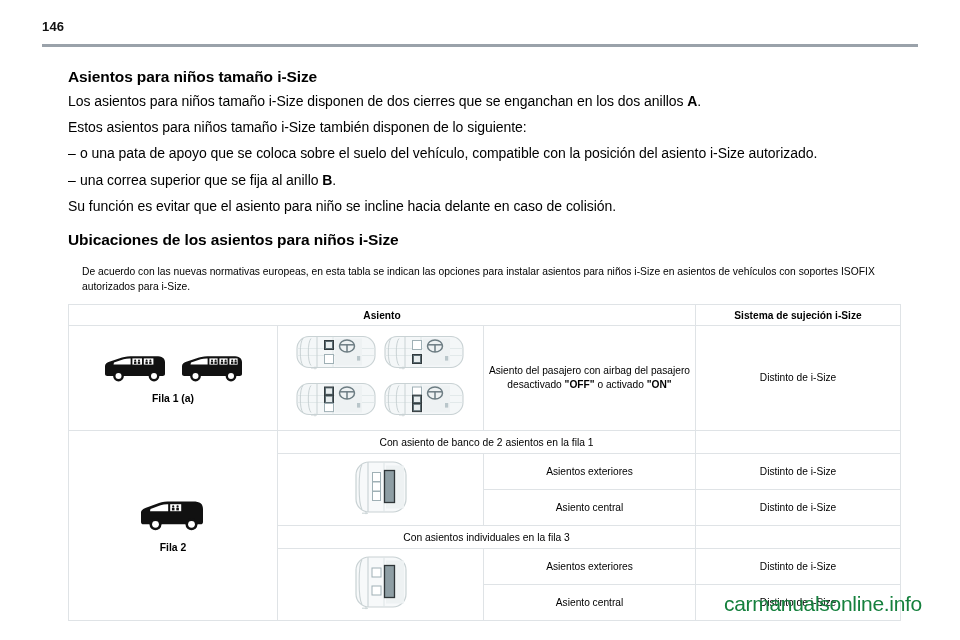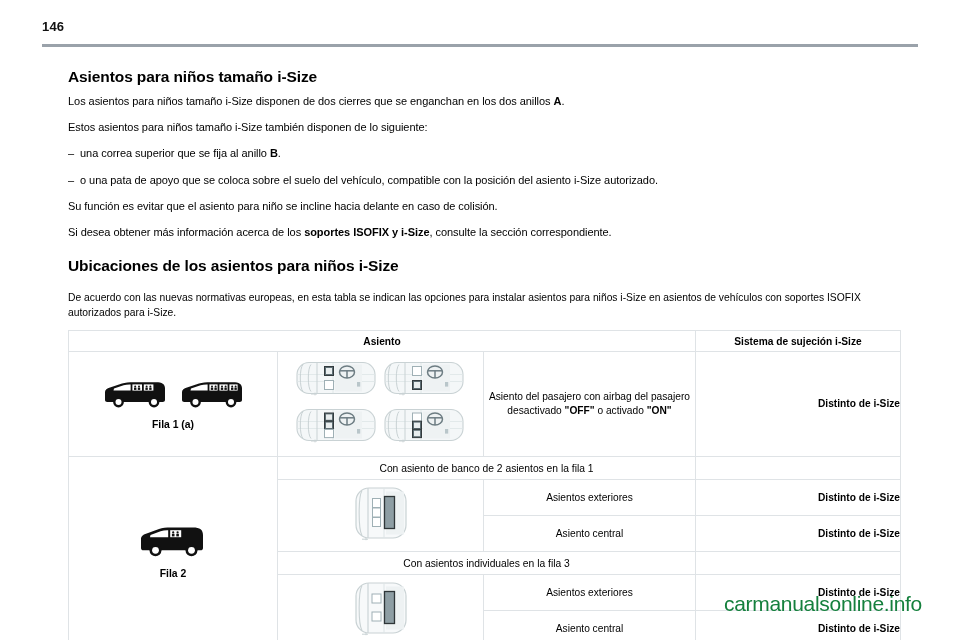--- a/index.html
+++ b/index.html
@@ -55,34 +55,34 @@
     margin: 0 0 9px 0;
     letter-spacing: -0.1px;
     line-height: 1.1;
   }
   h1.sec-title.second {
     margin-top: 18px;
     margin-bottom: 17px;
   }
 
   p.body {
-    font-size: 11px;
+    font-size: 14px;
     line-height: 14.2px;
     margin: 0;
     letter-spacing: -0.05px;
   }
   p.body + p.body { margin-top: 12px; }
   .dash-line { padding-left: 0; }
   .dash-line .d { display: inline-block; width: 12px; }
   b { font-weight: bold; }
 
   .intro {
     font-size: 10.3px;
     line-height: 14.5px;
-    margin: 0 0 10px 0;
+    margin: 0 0 10px 14px;
     width: 836px;
   }
 
   
   table.seats {
     border-collapse: collapse;
     width: 832px;
     table-layout: fixed;
   }
   table.seats td, table.seats th {
@@ -96,21 +96,21 @@
     font-size: 10.2px;
     font-weight: bold;
     height: 20px;
     color: #000;
   }
   .cell-txt {
     font-size: 10.2px;
     line-height: 14px;
     padding: 5px 8px;
   }
-  .cell-txt.bold { font-weight: bold; text-align: right; }
+  .cell-txt.bold { font-weight: normal; }
   .cell-label {
     font-size: 10.4px;
     font-weight: bold;
     padding-top: 6px;
   }
   .cell-sub {
     font-size: 10.3px;
     font-weight: bold;
     height: 22px;
   }
@@ -162,27 +162,26 @@
   <div class="header-rule"></div>
 
   <div class="content">
 
     <h1 class="sec-title">Asientos para niños tamaño i-Size</h1>
 
     <p class="body"><span>Los asientos para niños tamaño i-Size disponen de dos cierres que se enganchan en los dos anillos </span><b>A</b><span>.</span></p>
 
     <p class="body">Estos asientos para niños tamaño i-Size también disponen de lo siguiente:</p>
 
+    <p class="body dash-line"><span class="d">–</span><span>o una pata de apoyo que se coloca sobre el suelo del vehículo, compatible con la posición del asiento i-Size autorizado.</span></p>
+
     <p class="body dash-line"><span class="d">–</span><span>una correa superior que se fija al anillo </span><b>B</b><span>.</span></p>
 
-    <p class="body dash-line"><span class="d">–</span><span>o una pata de apoyo que se coloca sobre el suelo del vehículo, compatible con la posición del asiento i-Size autorizado.</span></p>
-
     <p class="body">Su función es evitar que el asiento para niño se incline hacia delante en caso de colisión.</p>
 
-    <p class="body"><span>Si desea obtener más información acerca de los </span><b>soportes ISOFIX y i-Size</b><span>, consulte la sección correspondiente.</span></p>
 
     <h1 class="sec-title second">Ubicaciones de los asientos para niños i-Size</h1>
 
     <p class="intro">De acuerdo con las nuevas normativas europeas, en esta tabla se indican las opciones para instalar asientos para niños i-Size en asientos de vehículos con soportes ISOFIX autorizados para i-Size.</p>
 
     <table class="seats">
       <colgroup>
         <col style="width:209px">
         <col style="width:206px">
         <col style="width:212px">

